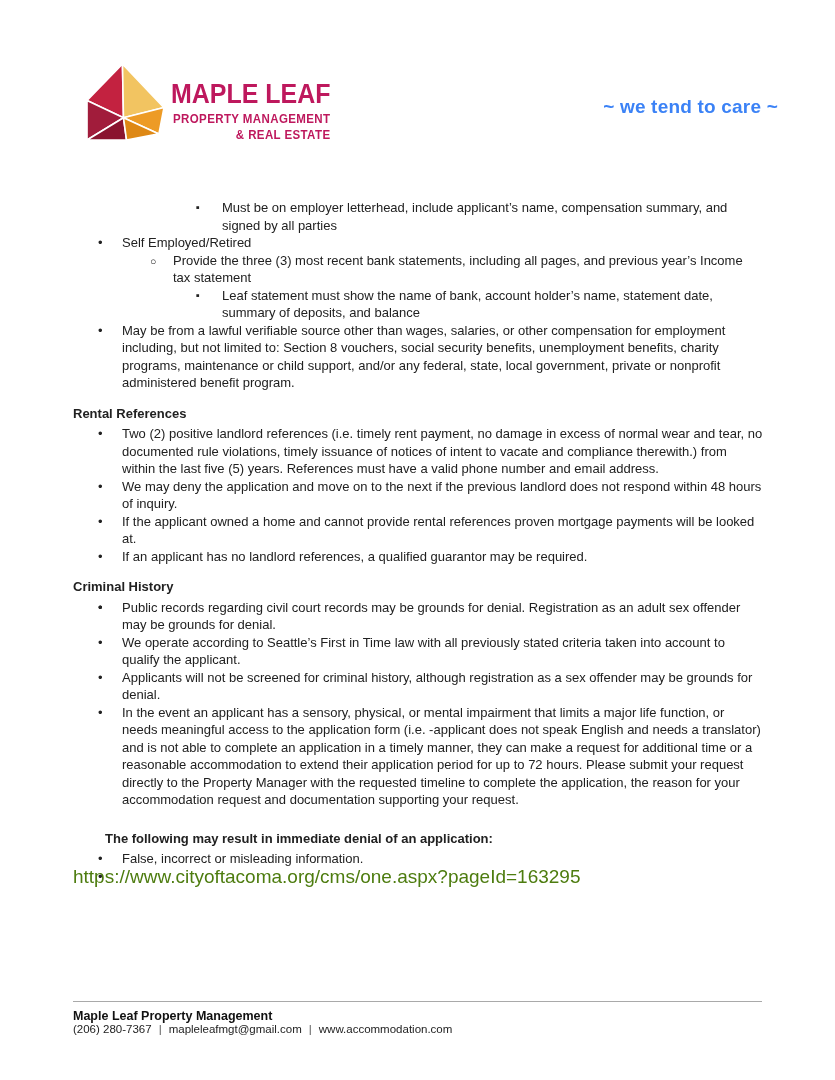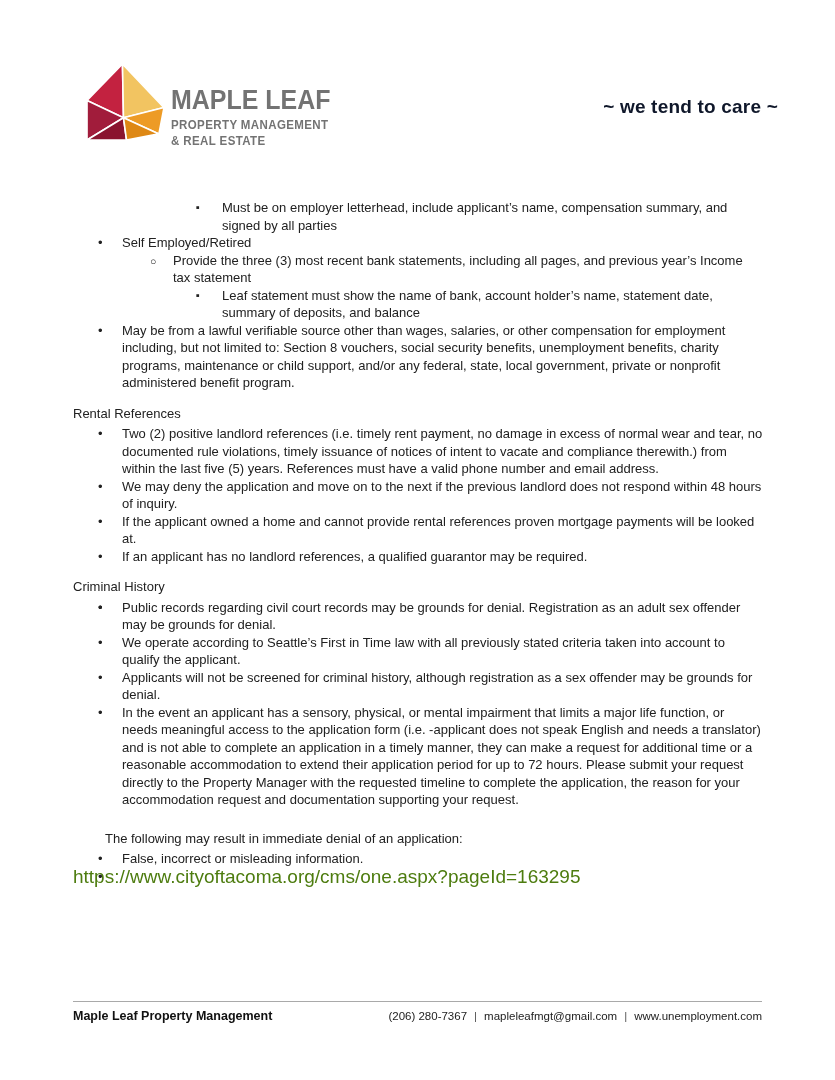--- a/index.html
+++ b/index.html
@@ -10,61 +10,61 @@
     background: #ffffff;
     font-family: "Liberation Sans", sans-serif;
     color: #1e1e1e;
     overflow: hidden;
   }
 
   
   .letterhead { position: absolute; top: 63px; left: 86px; right: 57px; height: 80px; }
   .logo-svg { position: absolute; left: 0; top: 0; width: 79px; height: 78px; }
   .logo-svg polygon { stroke: #ffffff; stroke-width: 1.6; stroke-linejoin: round; }
-  .brand { position: absolute; left: 85px; top: 20px; color: #737373; }
+  .brand { position: absolute; left: 85px; top: 14px; color: #be185d; text-align: right; }
   .brand-name {
     font-size: 26px; font-weight: bold; letter-spacing: 0px;
     transform: scale(0.96, 1.08); transform-origin: left top; white-space: nowrap;
   }
   .brand-sub {
     font-size: 12px; font-weight: bold; letter-spacing: 0.4px;
     transform: scale(0.96, 1); transform-origin: left top; margin-top: 4px; white-space: nowrap;
   }
   .brand-sub2 { margin-top: 2px; }
   .tagline {
     position: absolute; right: 0; top: 33px;
-    color: #0f172a; font-weight: bold; font-size: 19px; letter-spacing: 0.2px;
+    color: #3b82f6; font-weight: bold; font-size: 19px; letter-spacing: 0.2px;
     white-space: nowrap;
   }
 
   
   .body-content {
     position: absolute; top: 199px; left: 73px; width: 690px;
     font-size: 13px; line-height: 17.5px; color: #212121;
   }
-  .section-heading { font-weight: normal; margin: 13px 0 3px 0; }
+  .section-heading { font-weight: bold; margin: 13px 0 3px 0; }
   .section-heading.big-gap { margin-top: 21px; margin-left: 32px; }
   .li { position: relative; }
   .li .marker { position: absolute; top: 0; color: #212121; }
   .lvl1 { padding-left: 49px; }
   .lvl1 > .marker { left: 25px; font-size: 13px; }
   .lvl2 { padding-left: 100px; }
   .lvl2 > .marker { left: 77px; font-size: 10.5px; top: 1px; }
   .lvl3 { padding-left: 149px; }
   .lvl3 > .marker { left: 123px; font-size: 11px; top: 0px; }
   .doc-link {
     display: inline-block; 
     color: #4d7c0f; font-size: 19px; text-decoration: none; cursor: pointer;
   }
 
   
   .footer-rule { position: absolute; top: 1001px; left: 73px; width: 689px; border-top: 1.5px solid #a9a9a9; }
   .footer-row {
     position: absolute; top: 1009px; left: 73px; width: 689px;
-    display: flex; justify-content: space-between; align-items: baseline;
+    display: flex; justify-content: space-between; align-items: baseline; flex-direction: column;
   }
   .footer-company { font-weight: bold; font-size: 12.5px; color: #111; }
   .footer-contact { font-size: 11.5px; color: #222; white-space: nowrap; }
   .footer-contact .sep { margin: 0 7px; color: #555; }
 </style>
 </head>
 <body>
 
 <div class="page">
 
@@ -172,17 +172,17 @@
       </div>
     </section>
 
     <a class="doc-link" href="#">https://www.cityoftacoma.org/cms/one.aspx?pageId=163295</a>
   </main>
 
   <div class="footer-rule"></div>
   <footer class="footer-row">
     <div class="footer-company">Maple Leaf Property Management</div>
     <div class="footer-contact">
-      <span>(206) 280-7367</span><span class="sep">|</span><span>mapleleafmgt@gmail.com</span><span class="sep">|</span><span>www.unemployment.com</span>
+      <span>(206) 280-7367</span><span class="sep">|</span><span>mapleleafmgt@gmail.com</span><span class="sep">|</span><span>www.accommodation.com</span>
     </div>
   </footer>
 
 </div>
 
 </body></html>

